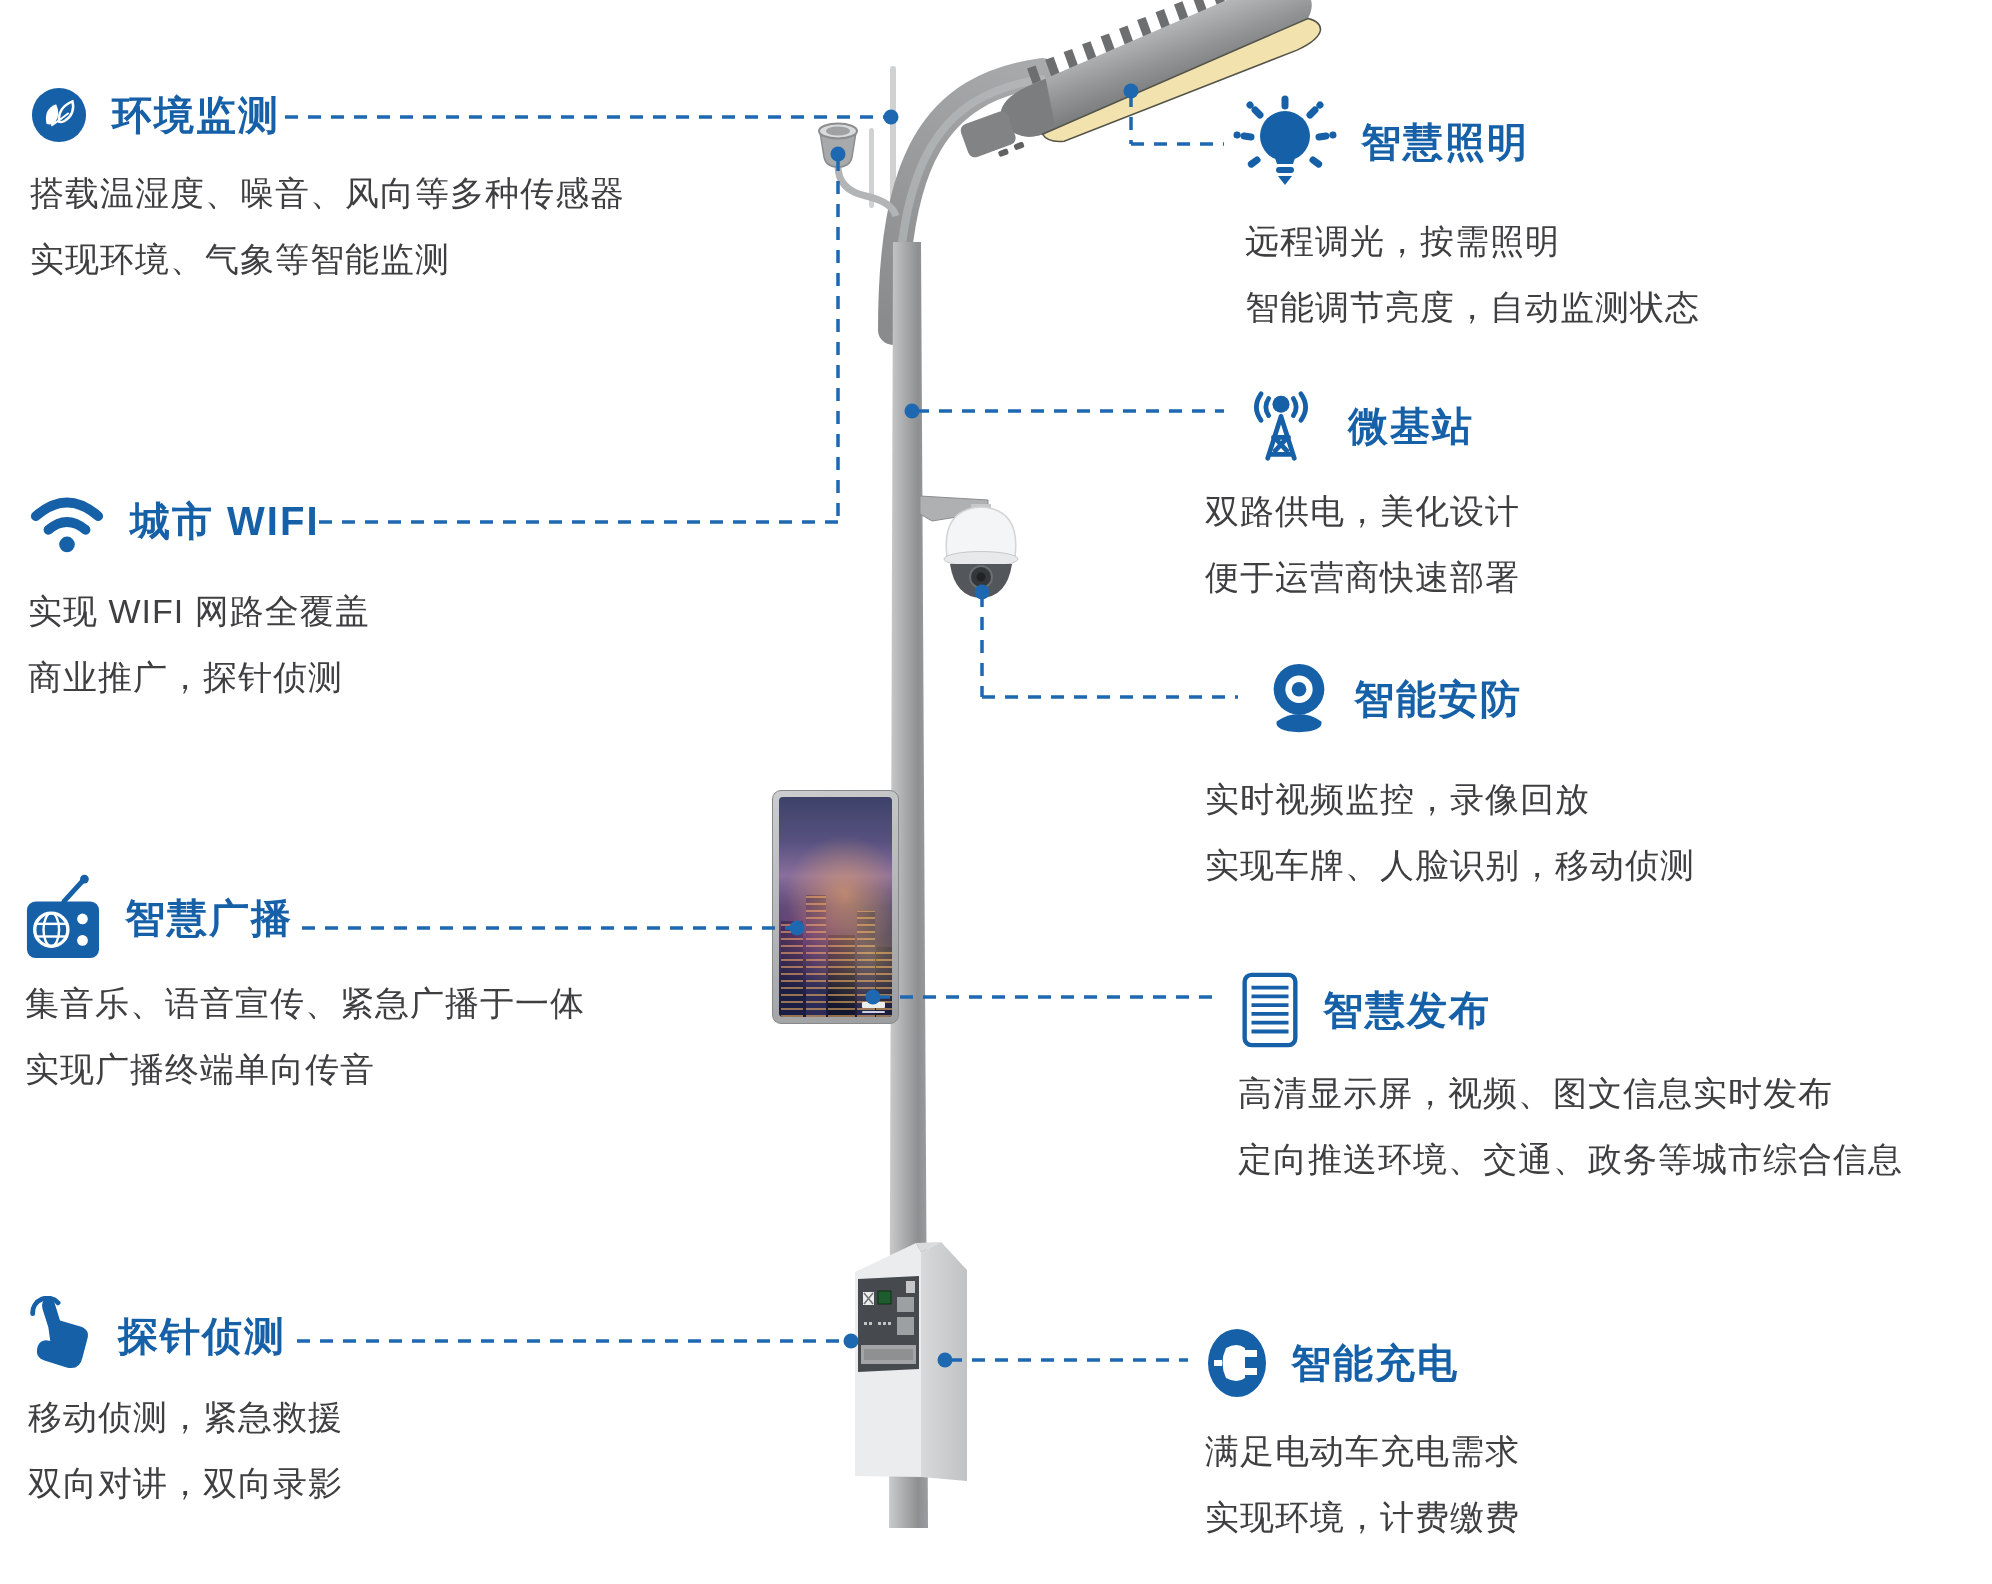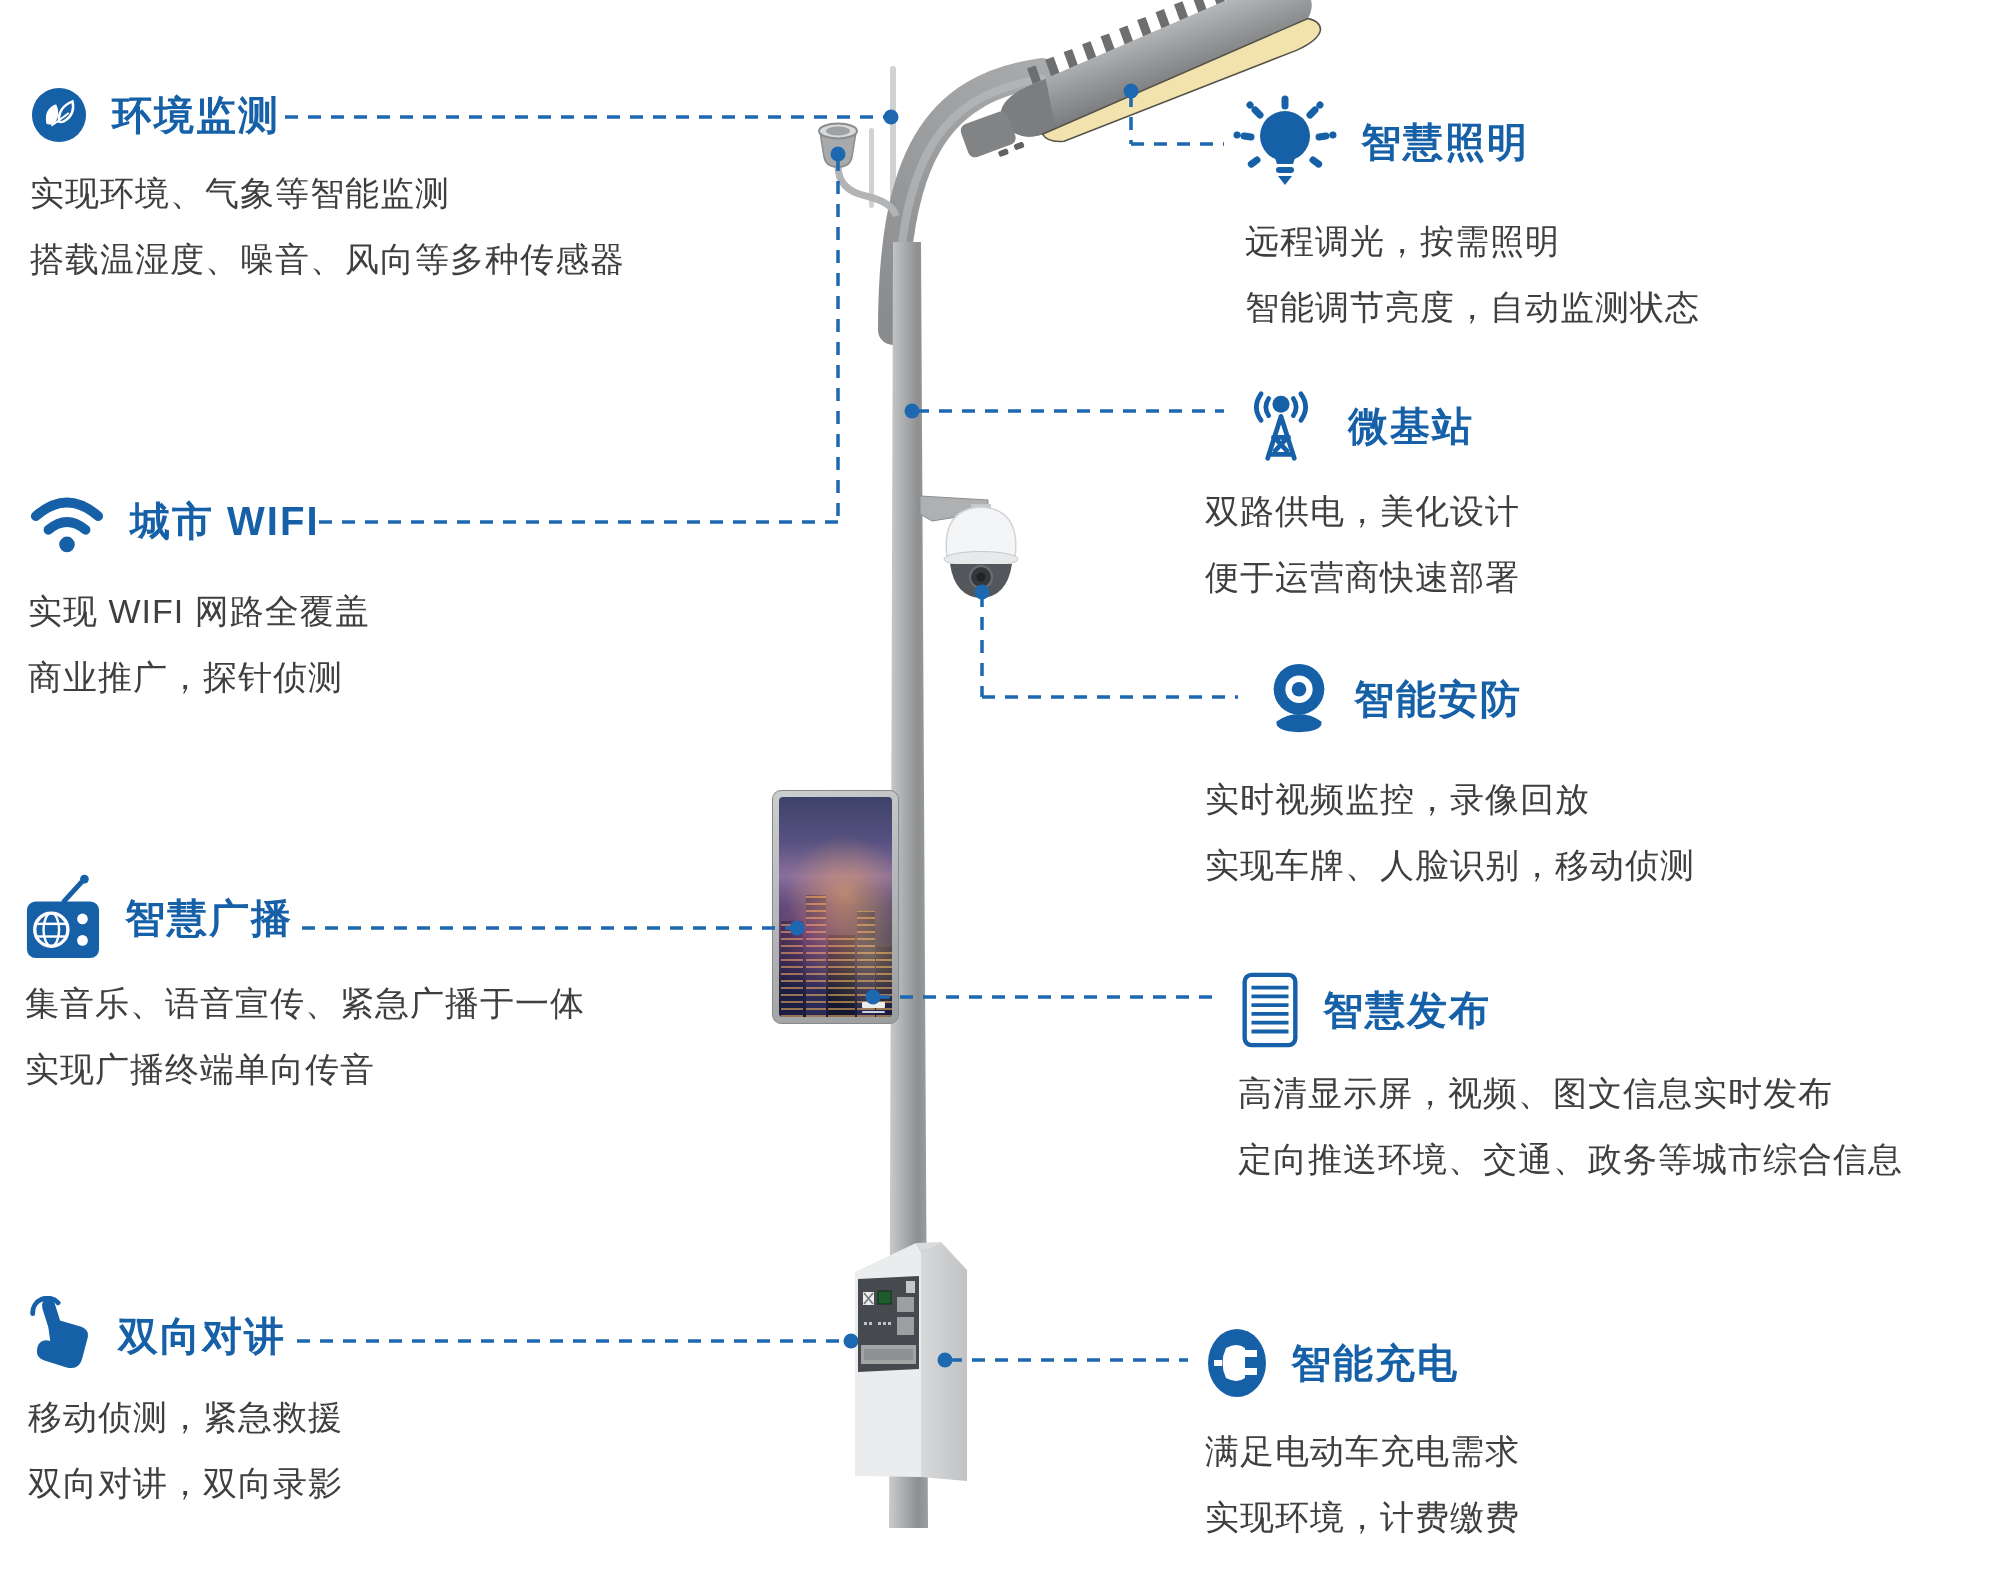--- a/index.html
+++ b/index.html
@@ -218,22 +218,22 @@
         <svg width="58" height="58" viewBox="0 0 60 60">
           <circle cx="30" cy="30" r="28" fill="#1660a8"></circle>
           <path d="M17 39 Q14 24 27 19 Q32 29 26 38 Q21 41 17 39 Z" fill="#fff"></path>
           <path d="M30 37 Q29 22 44 16 Q47 29 36 36 Q32 38 30 37 Z" fill="none" stroke="#fff" stroke-width="2.5"></path>
           <path d="M22 41 Q30 36 40 28" stroke="#fff" stroke-width="2" fill="none"></path>
         </svg>
       </span>
       <span class="ftitle">环境监测</span>
     </div>
     <div class="fbody">
+      <div class="fline">搭载温湿度、噪音、风向等多种传感器</div>
       <div class="fline">实现环境、气象等智能监测</div>
-      <div class="fline">搭载温湿度、噪音、风向等多种传感器</div>
     </div>
   </div>
 
   <div class="feature f-wifi">
     <div class="fhead">
       <span class="ficon">
         <svg width="78" height="66" viewBox="0 0 80 66">
           <path d="M8 28 Q40 0 72 28" stroke="#1660a8" stroke-width="10" fill="none" stroke-linecap="round"></path>
           <path d="M21 42 Q40 26 59 42" stroke="#1660a8" stroke-width="10" fill="none" stroke-linecap="round"></path>
           <circle cx="40" cy="57" r="8" fill="#1660a8"></circle>
@@ -271,21 +271,21 @@
   </div>
 
   <div class="feature f-help">
     <div class="fhead">
       <span class="ficon">
         <svg width="66" height="80" viewBox="0 0 66 82">
           <path d="M4 18 A15 15 0 0 1 30 7" stroke="#1660a8" stroke-width="5" fill="none" stroke-linecap="round"></path>
           <path d="M20 32 L14 13 Q12 5 18 3 Q25 1 27 9 L32 25 L52 31 Q63 34 60 44 L55 63 Q52 77 38 73 L16 66 Q6 63 9 52 Q12 43 22 46 Z" fill="#1660a8"></path>
         </svg>
       </span>
-      <span class="ftitle">双向对讲</span>
+      <span class="ftitle">探针侦测</span>
     </div>
     <div class="fbody">
       <div class="fline">移动侦测，紧急救援</div>
       <div class="fline">双向对讲，双向录影</div>
     </div>
   </div>
 
   <div class="feature f-lighting">
     <div class="fhead">
       <span class="ficon">

